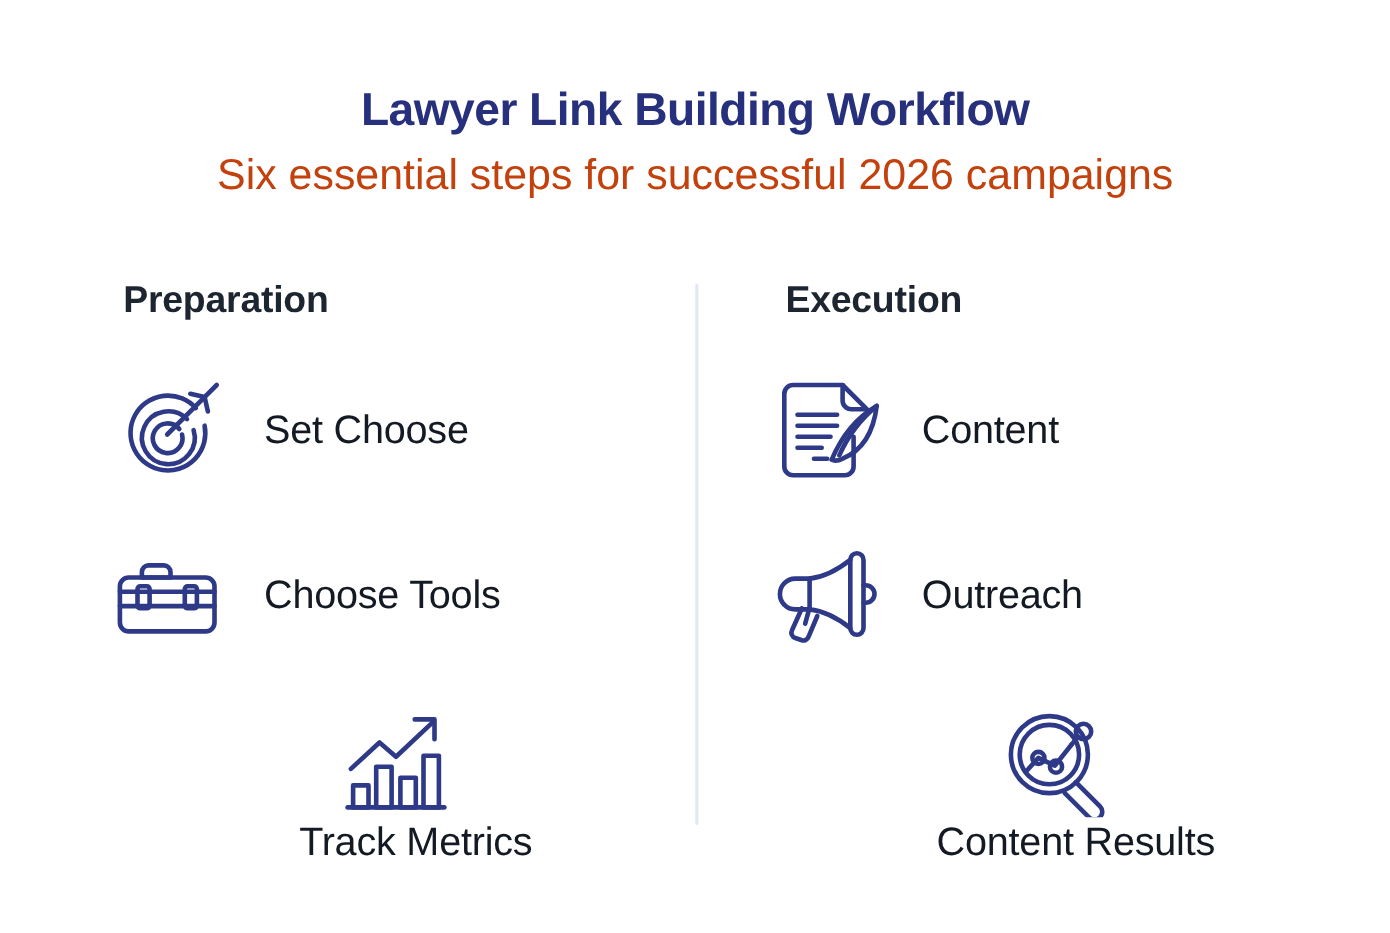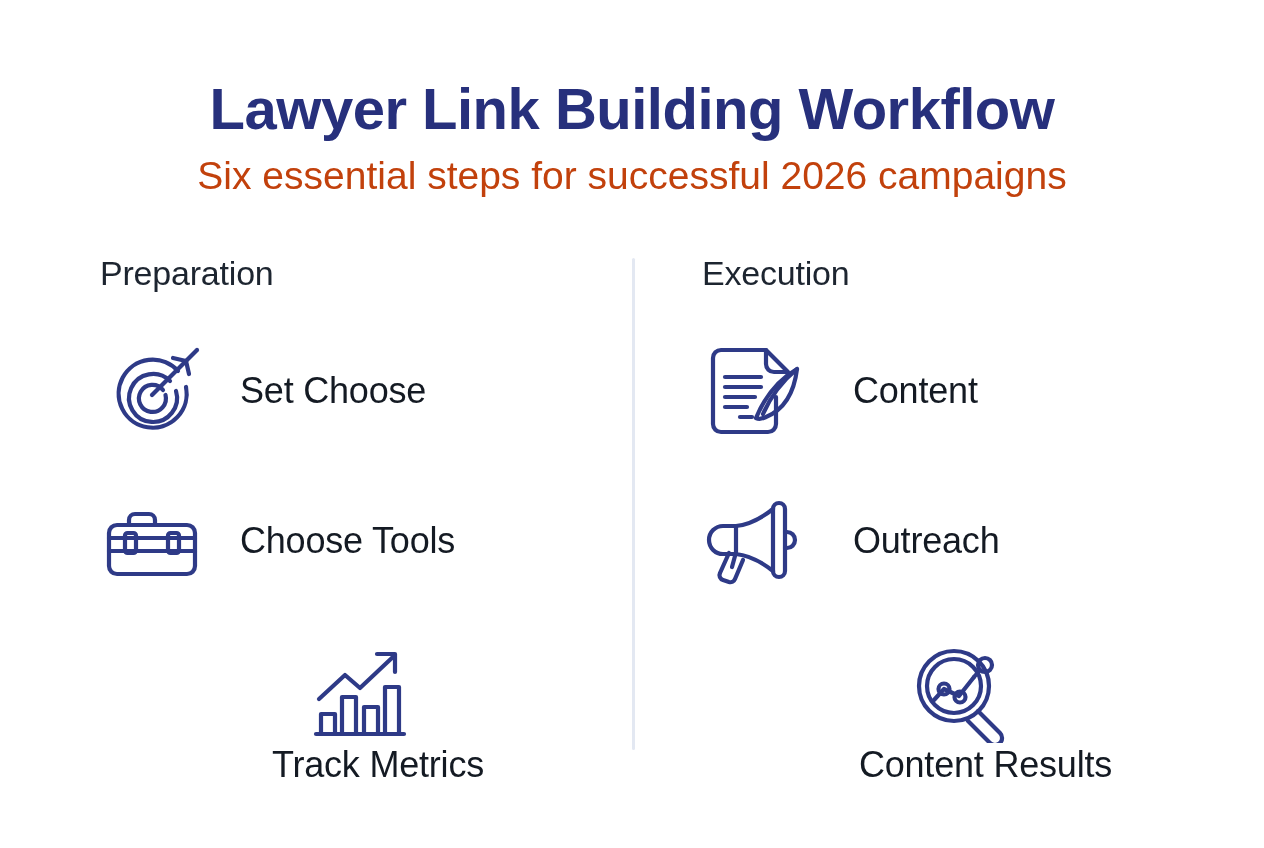--- a/index.html
+++ b/index.html
@@ -25,21 +25,21 @@
 
   
   .header {
     position: absolute;
     top: 78px;
     left: 0;
     width: 1264px;
     text-align: center;
   }
   .title {
-    font-size: 58px;
+    font-size: 42px;
     font-weight: 700;
     letter-spacing: -0.5px;
     color: #27307c;
     line-height: 1.06;
     margin: 0;
     white-space: nowrap;
   }
   .subtitle {
     font-size: 39px;
     font-weight: 400;
@@ -69,24 +69,24 @@
   .column {
     position: absolute;
     top: 0;
     width: 520px;
   }
   .column.left  { left: 100px; }
   .column.right { left: 702px; }
 
   .column-title {
     font-size: 34px;
-    font-weight: 400;
+    font-weight: 700;
     color: #1d2530;
     letter-spacing: -0.2px;
-    margin: 0 0 0 0;
+    margin: 0 0 0 12px;
     line-height: 1.2;
     white-space: nowrap;
   }
 
   .steps {
     margin-top: 47px;
   }
   .step {
     display: flex;
     align-items: center;
@@ -111,21 +111,21 @@
   .step-label {
     font-size: 36px;
     font-weight: 400;
     color: #141a23;
     letter-spacing: -0.2px;
     margin-left: 36px;
     line-height: 1.1;
     white-space: nowrap;
   }
   .column.right .step-icon { flex: 0 0 104px; }
-  .column.right .step-label { margin-left: 47px; text-align: center; }
+  .column.right .step-label { margin-left: 32px; text-align: center; }
 </style>
 </head>
 <body>
 
 <div class="infographic">
 
   <div class="header">
     <h1 class="title">Lawyer Link Building Workflow</h1>
     <p class="subtitle">Six essential steps for successful 2026 campaigns</p>
   </div>

